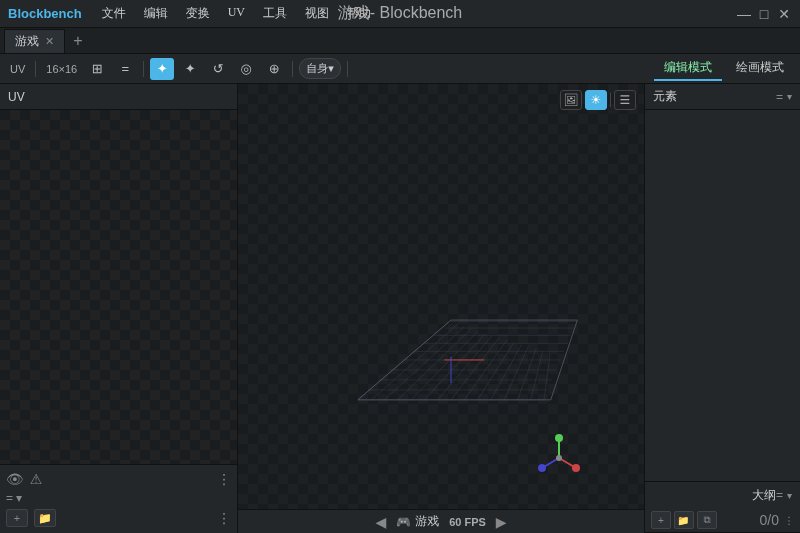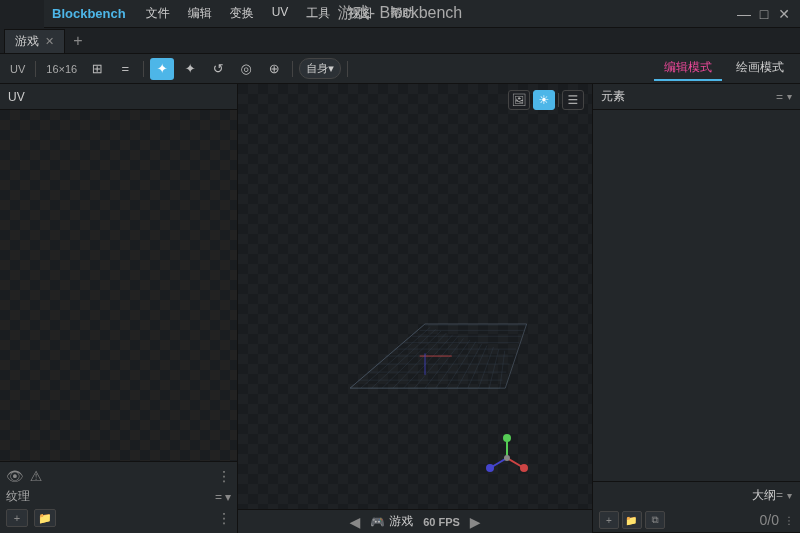--- a/index.html
+++ b/index.html
@@ -15,38 +15,38 @@
     }
 
     
     #title-bar {
       display: flex;
       align-items: center;
       background: #23272a;
       height: 28px;
       padding: 0 8px;
       border-bottom: 1px solid #111;
-      margin-left: 44px;
     }
     #title-bar-logo {
       color: #4db6e8;
       font-weight: bold;
       font-size: 13px;
       margin-right: 12px;
     }
     #menu-bar {
       display: flex;
       gap: 2px;
       flex: 1;
     }
     .menu-item {
       padding: 3px 8px;
       cursor: pointer;
       color: #ccc;
       border-radius: 3px;
+      font-family: Liberation Serif, serif;
     }
     #window-title {
       position: absolute;
       left: 50%;
       transform: translateX(-50%);
       color: #aaa;
       font-size: 16px;
     }
     #window-controls {
       display: flex;
@@ -141,21 +141,21 @@
       font-size: 11px;
       gap: 3px;
     }
     .mode-btn {
       padding: 3px 10px;
       color: #ccc;
       cursor: pointer;
       font-size: 12px;
       border-bottom: 2px solid transparent;
     }
-    .mode-btn.active { border-bottom: 2px solid #4db6e8; color: #ec4899; }
+    .mode-btn.active { border-bottom: 2px solid #4db6e8; color: #86efac; }
 
     
     #main-layout {
       display: flex;
       height: calc(533px - 28px - 26px - 30px);
     }
 
     
     #left-panel {
       width: 238px;
@@ -331,21 +331,21 @@
     #viewport-tab-label {
       color: #ccc;
       font-size: 12px;
       display: flex;
       align-items: center;
       gap: 4px;
     }
 
     
     #right-panel {
-      width: 208px;
+      width: 156px;
       background: #23272a;
       border-left: 1px solid #111;
       display: flex;
       flex-direction: column;
     }
     #right-panel-header {
       display: flex;
       align-items: center;
       justify-content: space-between;
       padding: 4px 8px;
@@ -465,21 +465,20 @@
       
     </div>
     <div id="left-panel-footer">
       <div class="footer-row">
         <span class="footer-icon">👁</span>
         <span class="footer-icon">⚠</span>
         <span style="flex:1"></span>
         <span class="footer-icon">⋮</span>
       </div>
       <div class="footer-row">
-        <span class="footer-label">纹理</span>
         <div class="footer-menu">
           <span>=</span>
           <span>▾</span>
         </div>
       </div>
       <div class="footer-row">
         <div class="small-icon-btn">+</div>
         <div class="small-icon-btn">📁</div>
         <span style="flex:1"></span>
         <span class="footer-icon">⋮</span>

